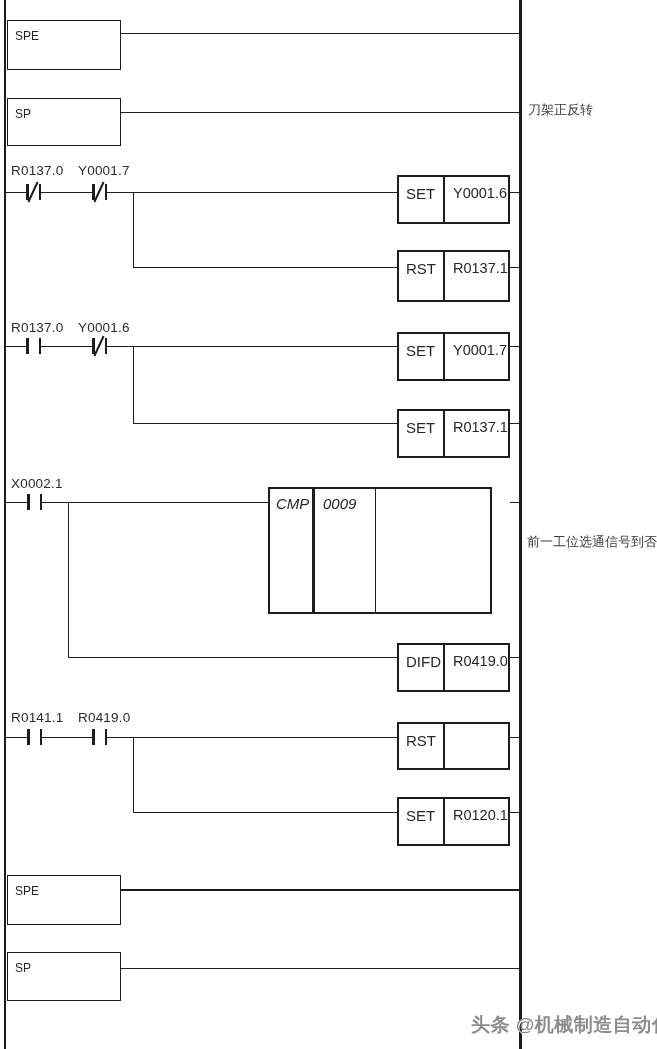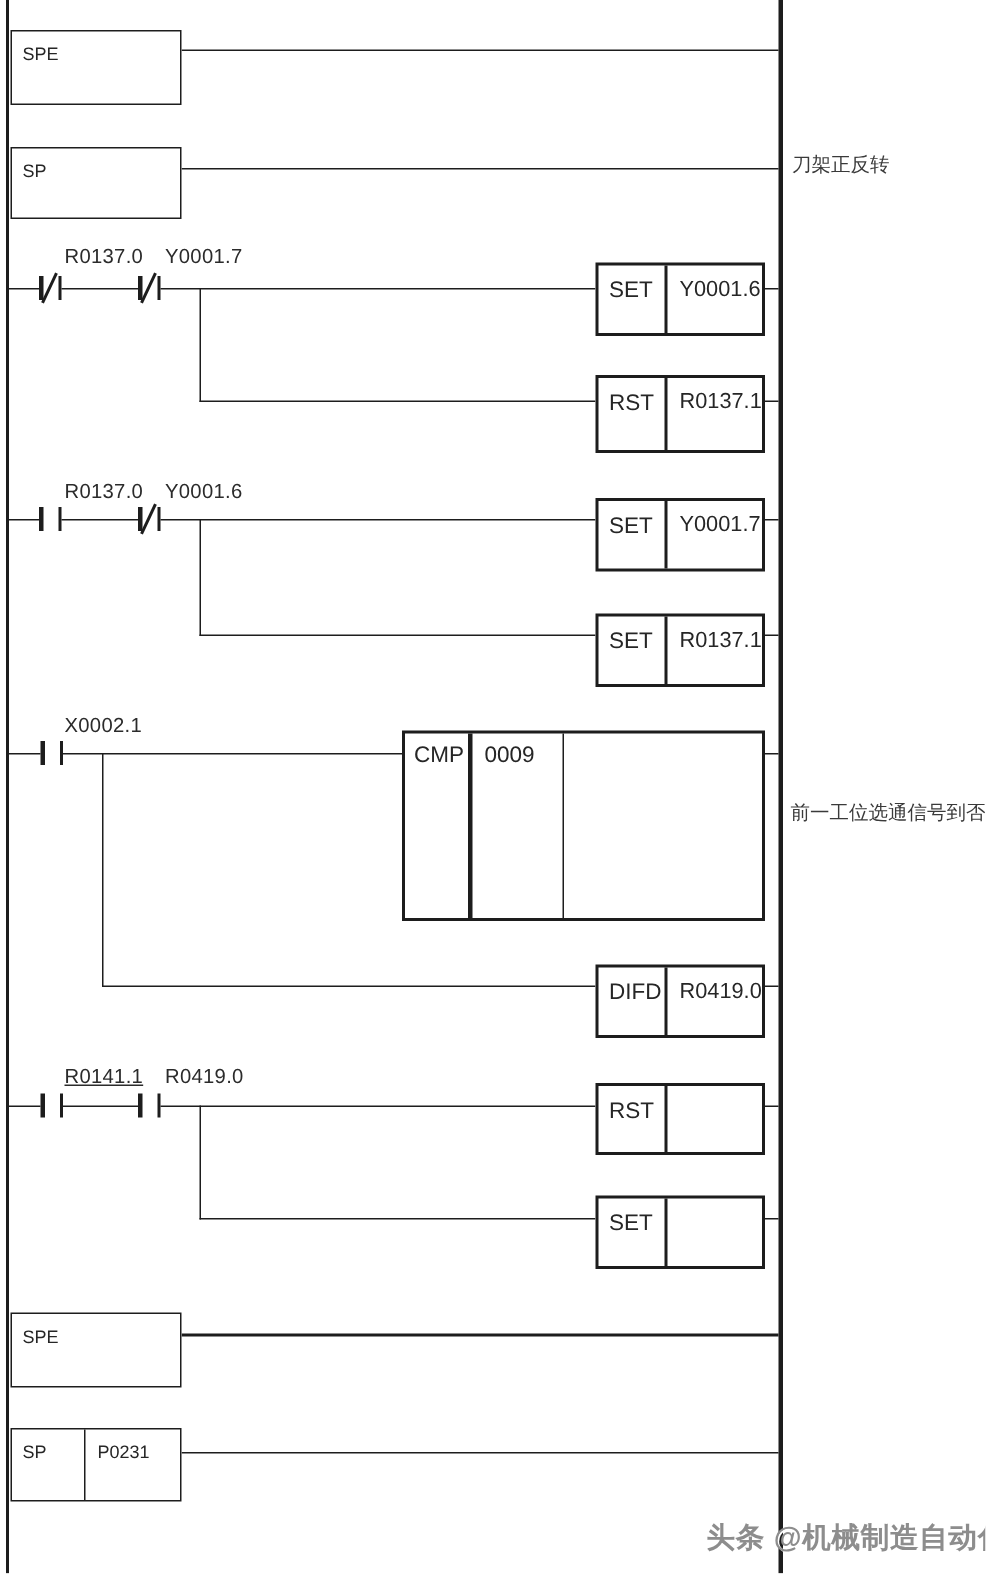--- a/index.html
+++ b/index.html
@@ -2,38 +2,38 @@
 <html><head>
 <meta charset="utf-8">
 <style>
   html,body{margin:0;padding:0;background:#ffffff;}
   .ladder{
     position:relative;width:657px;height:1049px;background:#ffffff;overflow:hidden;
     font-family:"Liberation Sans","DejaVu Sans",sans-serif;color:#262626;
   }
   .h{position:absolute;height:1px;background:#1d1d1d;}
   .v{position:absolute;width:1px;background:#1d1d1d;}
-  .lbl{position:absolute;font-size:13.5px;letter-spacing:.2px;color:#2b2b2b;white-space:nowrap;margin-left:32px;}
+  .lbl{position:absolute;font-size:13.5px;letter-spacing:.2px;color:#2b2b2b;white-space:nowrap;}
   
   .contact{position:absolute;width:15px;height:16px;background:#ffffff;}
   .contact .barl,.contact .barr{position:absolute;top:0;width:2.5px;height:16px;background:#1d1d1d;}
   .contact .barl{left:0;}
   .contact .barr{right:0;}
   .contact.nc .slash{position:absolute;left:6px;top:-3px;width:2px;height:22px;background:#1d1d1d;transform:rotate(25deg);}
   
   .lbox{position:absolute;left:7px;width:114px;border:1.5px solid #1d1d1d;background:#fff;box-sizing:border-box;display:flex;}
   .lbox .cell{padding:8px 0 0 7px;font-size:12px;box-sizing:border-box;}
   .lbox .cell.first{width:48px;}
   .lbox .cell.divided{border-left:1.5px solid #1d1d1d;padding-left:8px;flex:1;}
   
   .obox{position:absolute;left:397px;width:113px;border:2px solid #1d1d1d;background:#fff;box-sizing:border-box;display:flex;}
   .obox .op{width:46px;border-right:2px solid #1d1d1d;padding:8px 0 0 7px;font-size:15px;box-sizing:border-box;}
   .obox .operand{flex:1;padding:8px 0 0 8px;font-size:14.5px;box-sizing:border-box;}
   
-  .cmpbox{position:absolute;left:268px;top:487px;width:242px;height:127px;border:2px solid #1d1d1d;background:#fff;box-sizing:border-box;display:flex;}
+  .cmpbox{position:absolute;left:268px;top:487px;width:224px;height:127px;border:2px solid #1d1d1d;background:#fff;box-sizing:border-box;display:flex;font-style:italic;}
   .cmpbox .c1{width:45px;border-right:3px solid #1d1d1d;padding:6px 0 0 6px;font-size:15px;box-sizing:border-box;}
   .cmpbox .c2{width:61px;border-right:1.5px solid #1d1d1d;padding:6px 0 0 8px;font-size:15px;box-sizing:border-box;}
   .cmpbox .c3{flex:1;padding:6px 0 0 9px;font-size:14.5px;box-sizing:border-box;}
   .cmpbox .c3 .row{height:42px;}
   .comment{position:absolute;font-size:13px;color:#3a3a3a;white-space:nowrap;}
   .watermark{
     position:absolute;left:471px;top:1012px;font-size:19px;font-weight:bold;color:#8d8d8d;
     text-shadow:1px 1px 0 #ffffff;white-space:nowrap;z-index:5;letter-spacing:.5px;
   }
 </style>
@@ -120,48 +120,48 @@
   </div>
   <div class="comment" style="left:527px;top:495px;margin-top:38px;">前一工位选通信号到否</div>
   <div class="v" style="left:68px;top:502px;height:156px;"></div>
   <div class="h" style="left:68px;top:657px;width:329px;"></div>
   <div class="h" style="left:510px;top:657px;width:9px;"></div>
   <div class="obox" style="top:643px;height:49px;">
     <div class="op">DIFD</div>
     <div class="operand">R0419.0</div>
   </div>
 
-  <div class="lbl" style="left:11px;top:710px;text-decoration:underline;">R0141.1</div>
+  <div class="lbl" style="left:11px;top:710px;">R0141.1</div>
   <div class="lbl" style="left:78px;top:710px;">R0419.0</div>
   <div class="h" style="left:6px;top:737px;width:391px;"></div>
   <div class="h" style="left:510px;top:737px;width:9px;"></div>
   <div class="contact" style="left:27px;top:729px;">
     <div class="barl"></div>
       <div class="barr"></div>
   </div>
   <div class="contact" style="left:92px;top:729px;">
     <div class="barl"></div>
       <div class="barr"></div>
   </div>
   <div class="v" style="left:133px;top:737px;height:76px;"></div>
   <div class="h" style="left:133px;top:812px;width:264px;"></div>
   <div class="h" style="left:510px;top:812px;width:9px;"></div>
   <div class="obox" style="top:722px;height:48px;">
     <div class="op">RST</div>
   </div>
   <div class="obox" style="top:797px;height:49px;">
     <div class="op">SET</div>
+    <div class="operand">R0120.1</div>
   </div>
 
   <div class="h" style="left:121px;top:889px;width:398px;height:2px;"></div>
   <div class="lbox" style="top:875px;height:50px;">
     <div class="cell">SPE</div>
   </div>
 
   <div class="h" style="left:121px;top:968px;width:398px;"></div>
   <div class="lbox" style="top:952px;height:49px;">
     <div class="cell first">SP</div>
-    <div class="cell divided">P0231</div>
   </div>
 
   <div class="watermark">头条 @机械制造自动化</div>
 
 </div>
 
 </body></html>

